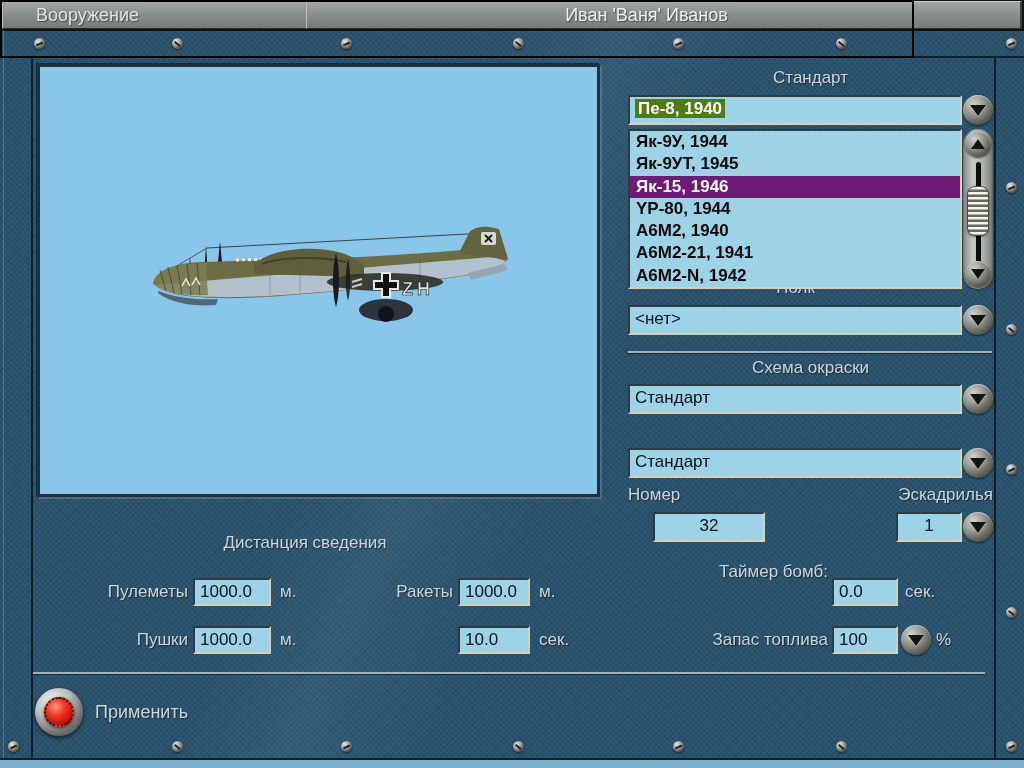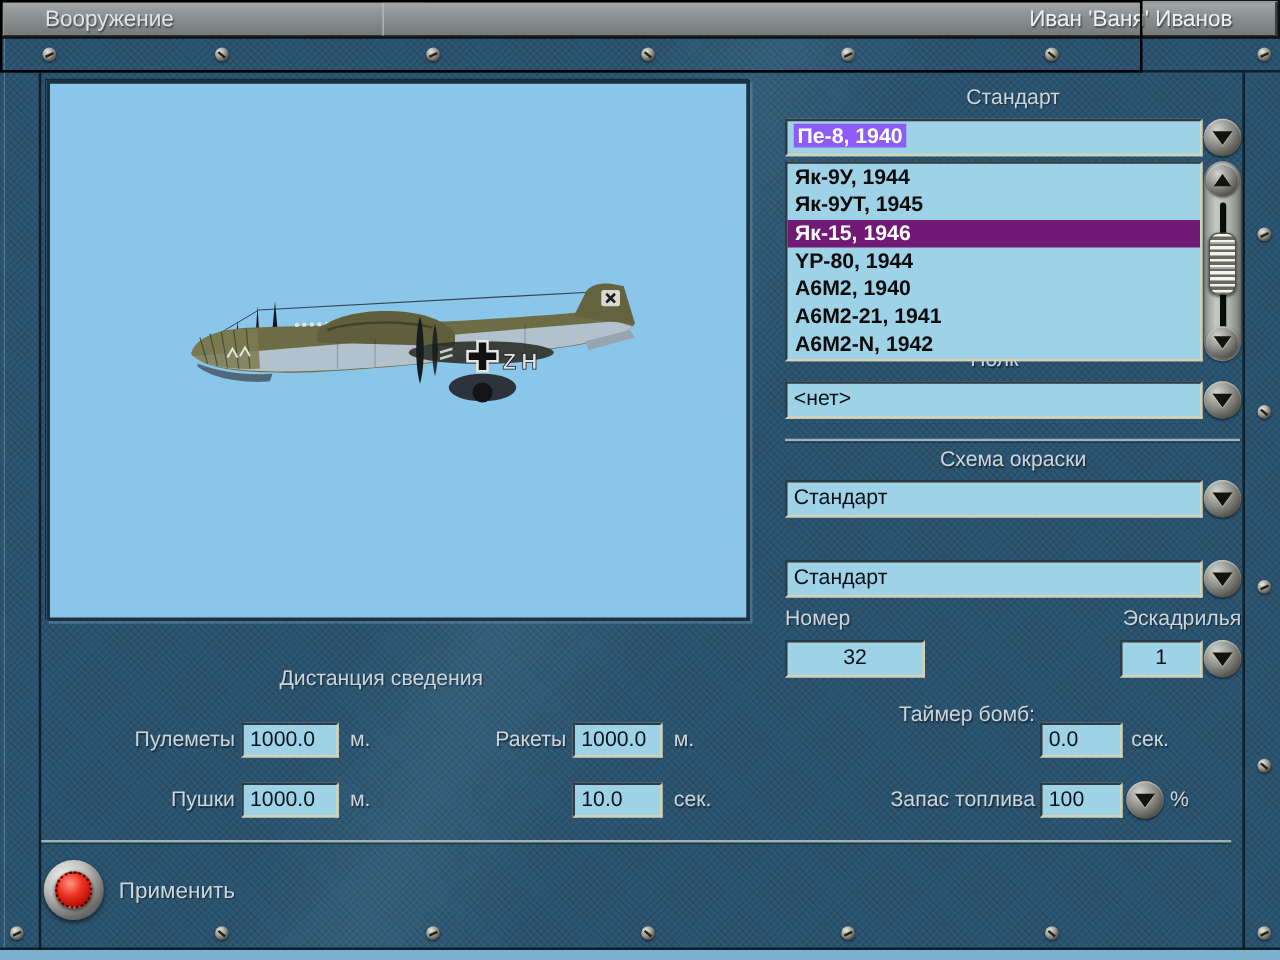--- a/index.html
+++ b/index.html
@@ -17,21 +17,21 @@
   .tabbar{left:0;top:0;width:1024px;height:31px;background:#101314;}
   .tab{
     top:1px;height:28px;
     background:linear-gradient(180deg,#a2a7a7 0%,#8a8f8f 45%,#757a7a 100%);
     border-top:1px solid #c9cdcd;border-left:1px solid #b9bdbd;
     border-right:2px solid #3b3f3f;border-bottom:1px solid #2c2f2f;
     box-sizing:border-box;color:#dfe3e3;font-size:18px;line-height:26px;
     text-shadow:1px 1px 1px rgba(40,40,40,0.6);
   }
   .tab1{left:2px;width:340px;padding-left:33px;}
-  .tab2{left:306px;width:716px;text-align:right;padding-right:34px;color:#eef1f1;}
+  .tab2{left:306px;width:716px;text-align:center;padding-right:34px;color:#eef1f1;}
   
   .hline{background:rgba(8,22,32,0.85);}
   .vline{background:rgba(8,22,32,0.85);}
   .liteline{background:rgba(190,220,235,0.25);}
   .bottomstrip{left:0;top:760px;width:1024px;height:8px;background:#7cb0cd;}
   
   .screw{
     position:absolute;width:11px;height:11px;border-radius:50%;
     background:radial-gradient(circle at 35% 30%, #e9e9e0, #a0a096 40%, #56564e 72%, #35352f);
     box-shadow:0 1px 2px rgba(0,0,0,0.55);
@@ -53,21 +53,21 @@
   .right{text-align:right;}
   
   .field{
     background:#9ed2e6;
     border:2px solid;border-color:#2e3b41 #d5d2b4 #d5d2b4 #2e3b41;
     box-sizing:border-box;color:#07121a;font-size:17px;
     line-height:24px;padding-left:5px;overflow:hidden;white-space:nowrap;
   }
   .field.bold{font-weight:bold;}
   .field.num{text-align:center;padding-left:0;}
-  .selhl{background:#8b5cf6;color:#fff;padding:0 3px;}
+  .selhl{background:#4d7c0f;color:#fff;padding:0 3px;}
   
   .list{
     left:628px;top:129px;width:334px;height:160px;background:#9ed2e6;
     border:2px solid;border-color:#2e3b41 #d5d2b4 #d5d2b4 #2e3b41;
     box-sizing:border-box;z-index:2;display:flex;flex-direction:column;
   }
   .li{
     flex:1;font-size:17px;font-weight:bold;color:#0a0a0a;
     padding-left:6px;line-height:22px;white-space:nowrap;
   }
@@ -269,21 +269,21 @@
 
   <div class="abs field" style="left:628px;top:448px;width:334px;height:30px;">
     <span>Стандарт</span>
   </div>
   <div class="cbtn" style="left:963px;top:448px;">
     <div class="tri"></div>
   </div>
 
   <div class="abs lbl" style="left:628px;top:485px;">Номер</div>
   <div class="abs lbl right" style="left:800px;top:485px;width:193px;">Эскадрилья</div>
-  <div class="abs field num" style="left:628px;top:512px;width:112px;height:30px;">
+  <div class="abs field num" style="left:653px;top:512px;width:112px;height:30px;">
     <span>32</span>
   </div>
   <div class="abs field num" style="left:896px;top:512px;width:66px;height:30px;">
     <span>1</span>
   </div>
   <div class="cbtn" style="left:963px;top:512px;">
     <div class="tri"></div>
   </div>
 
   <div class="abs lbl center" style="left:155px;top:533px;width:300px;">Дистанция сведения</div>

